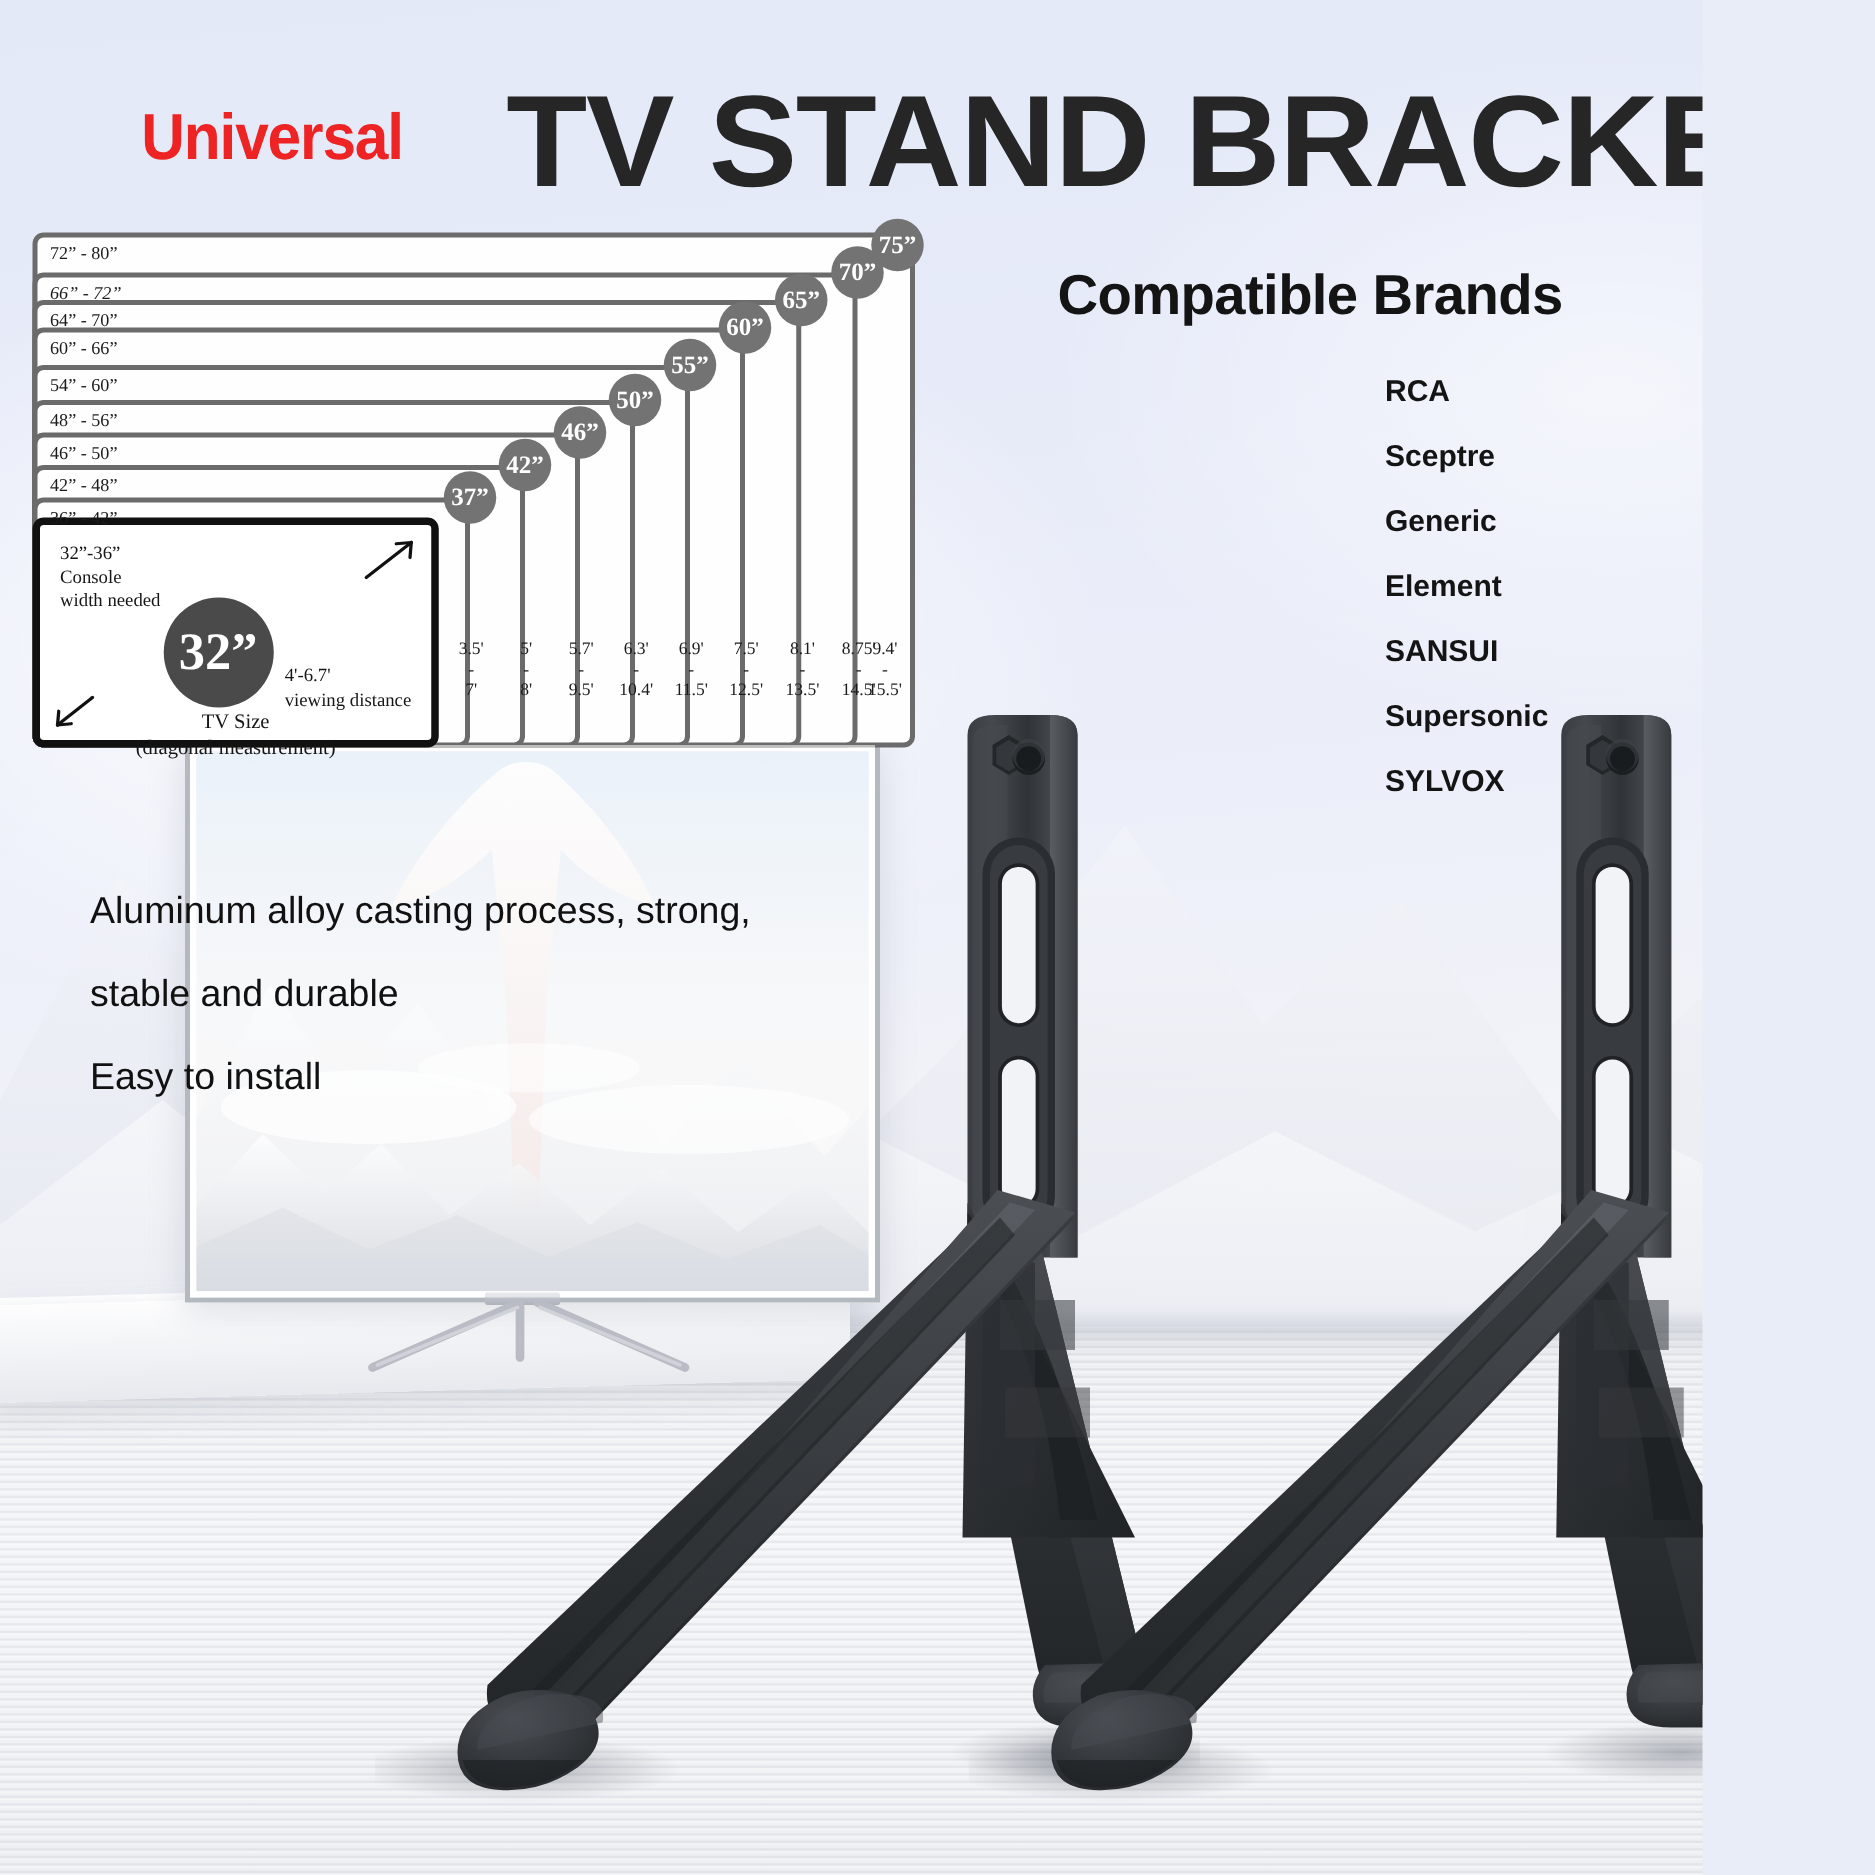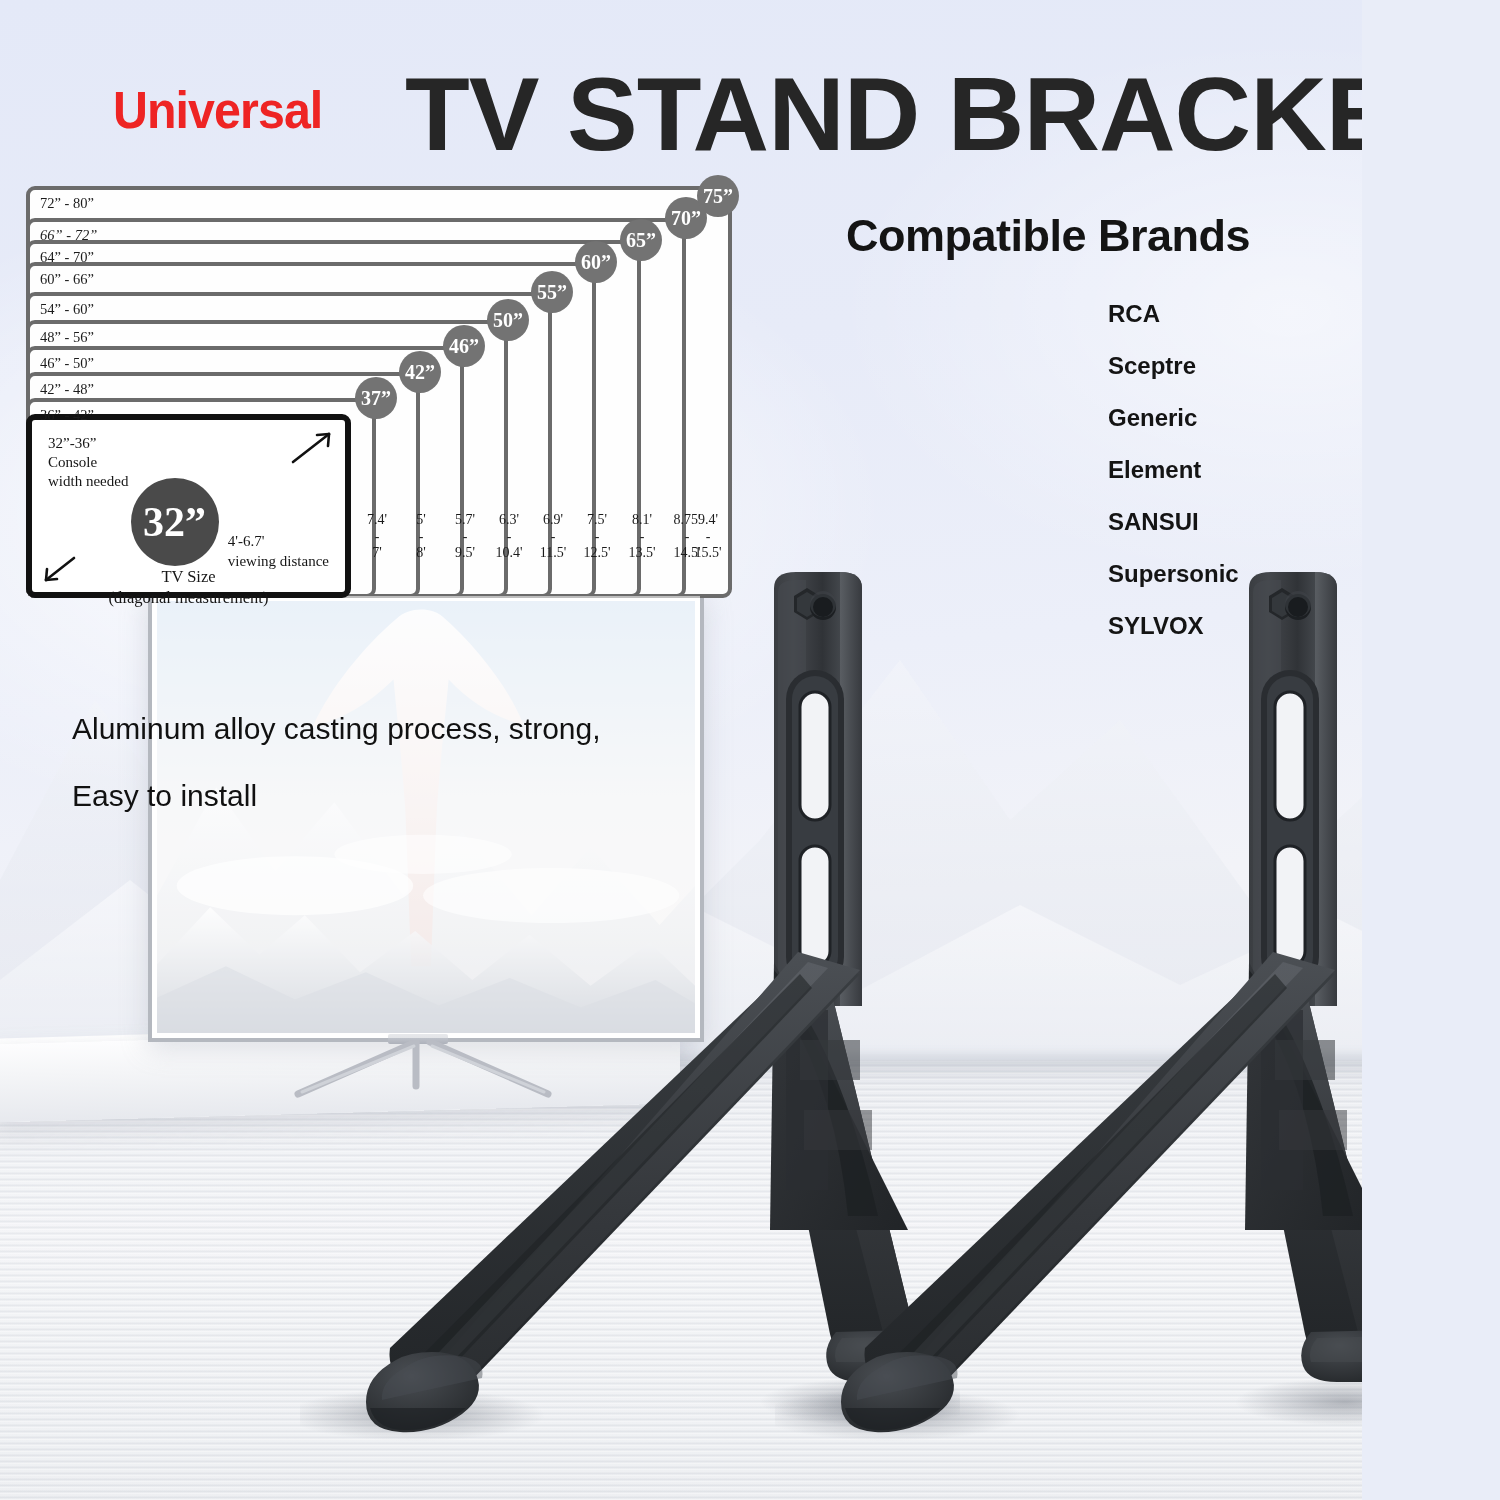--- a/index.html
+++ b/index.html
@@ -235,20 +235,21 @@
       </g>
       <g stroke="#cfd2d8" stroke-width="3" fill="none" stroke-linecap="round">
         <path d="M266,6 L154,52"></path>
           <path d="M284,6 L396,52"></path>
       </g>
     </svg>
   </div>
 
   <div class="features">
     <div class="feat-line">Aluminum alloy casting process, strong,</div>
+    <div class="feat-line">stable and durable</div>
     <div class="feat-line">Easy to install</div>
   </div>
 
   <div class="chart">
 
     <div class="chart-box" style="left:0;top:0;width:706px;height:412px;"></div>
     <div class="chart-box" style="left:0;top:32px;width:660px;height:380px;"></div>
     <div class="chart-box" style="left:0;top:54px;width:615px;height:358px;"></div>
     <div class="chart-box" style="left:0;top:76px;width:570px;height:336px;"></div>
     <div class="chart-box" style="left:0;top:106px;width:526px;height:306px;"></div>
@@ -300,21 +301,21 @@
     <div class="size-badge" style="left:373px;top:165px;">42”</div>
     <div class="size-badge" style="left:417px;top:139px;text-align:center;">46”</div>
     <div class="size-badge" style="left:461px;top:113px;">50”</div>
     <div class="size-badge" style="left:505px;top:85px;">55”</div>
     <div class="size-badge" style="left:549px;top:55px;">60”</div>
     <div class="size-badge" style="left:594px;top:33px;">65”</div>
     <div class="size-badge" style="left:639px;top:11px;">70”</div>
     <div class="size-badge" style="left:671px;top:-11px;">75”</div>
 
     <div class="vd-cell" style="left:329px;top:326px;width:44px;">
-      <span>7.4'</span><br>
+      <span>3.5'</span><br>
       <span>-</span><br>
       <span>7'</span>
     </div>
     <div class="vd-cell" style="left:373px;top:326px;width:44px;">
       <span>5'</span><br>
       <span>-</span><br>
       <span>8'</span>
     </div>
     <div class="vd-cell" style="left:417px;top:326px;width:44px;">
       <span>5.7'</span><br>

